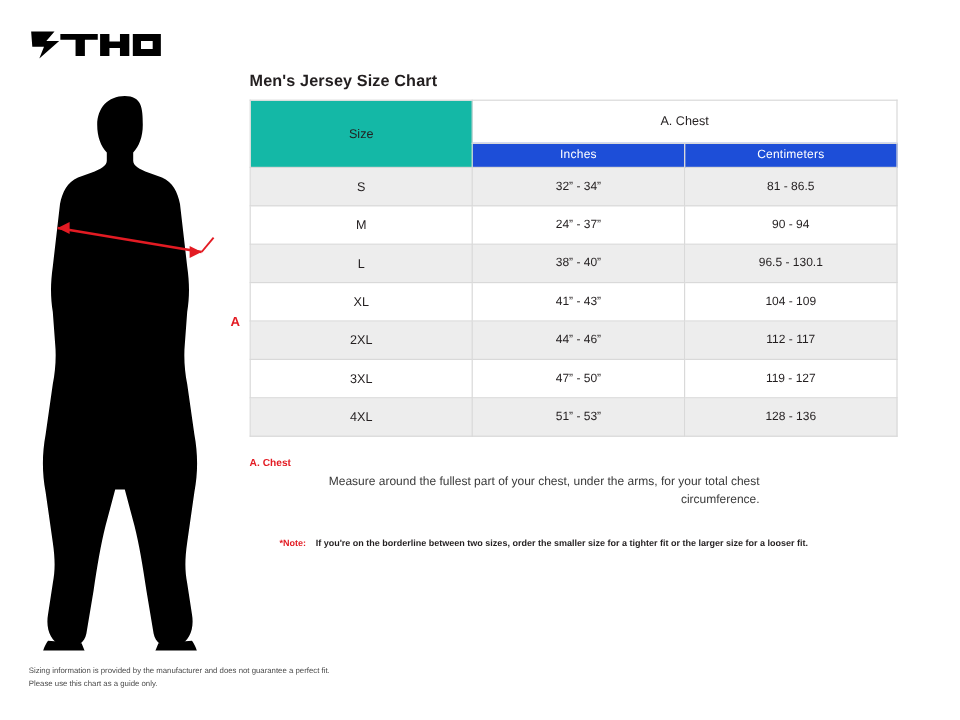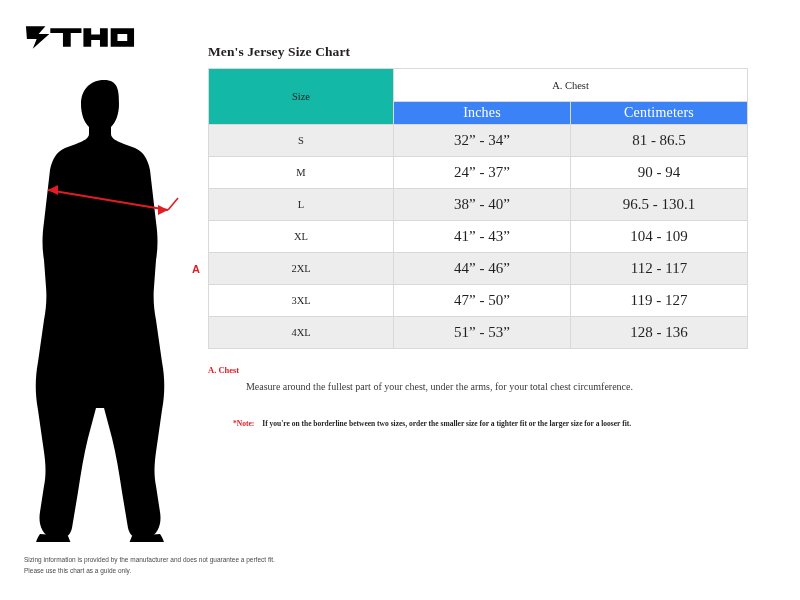--- a/index.html
+++ b/index.html
@@ -43,23 +43,22 @@
     font-size: 11px;
     font-weight: bold;
     color: #e31b23;
     letter-spacing: .2px;
   }
 
   
   .content {
     position: absolute;
     left: 208px;
-    top: 44px;
+    top: 60px;
     width: 572px;
-    font-family: Liberation Serif, serif;
   }
   .chart-title {
     font-size: 13.5px;
     font-weight: bold;
     color: #231f20;
     margin: 0 0 8px 0;
     letter-spacing: .1px;
   }
 
   table.size-chart {
@@ -80,33 +79,33 @@
     height: 56px;
     vertical-align: middle;
   }
   .hdr-chest {
     background: #ffffff;
     font-size: 10.5px;
     height: 28px;
     vertical-align: middle;
   }
   .sub-hdr {
-    background: #3b82f6;
+    background: #1d4ed8;
     color: #ffffff !important;
-    font-size: 14px;
+    font-size: 10px;
     font-weight: bold;
     height: 16px;
     border: 1px solid #000000;
     letter-spacing: .2px;
   }
   .row-odd td { background: #ededed; }
   .row-even td { background: #ffffff; }
   .size-chart tbody td {
     height: 32px;
-    font-size: 15px;
+    font-size: 10px;
     vertical-align: middle;
   }
   .size-chart tbody td.size-cell { font-size: 10.5px; }
 
   
   .howto {
     margin-top: 16px;
   }
   .howto-title {
     font-size: 13.5px;

